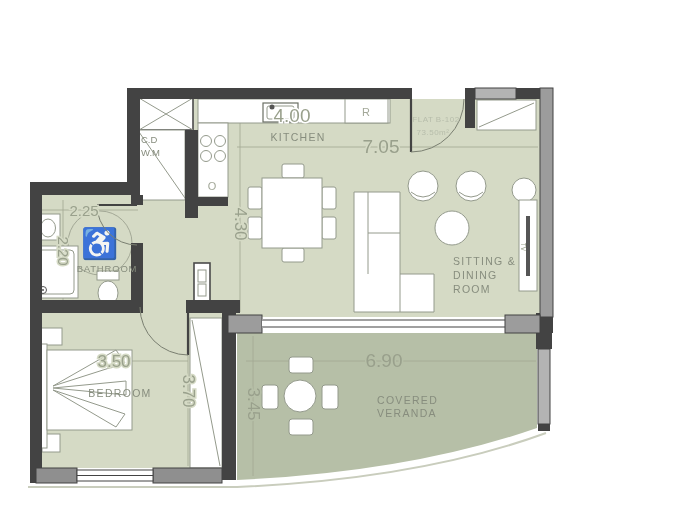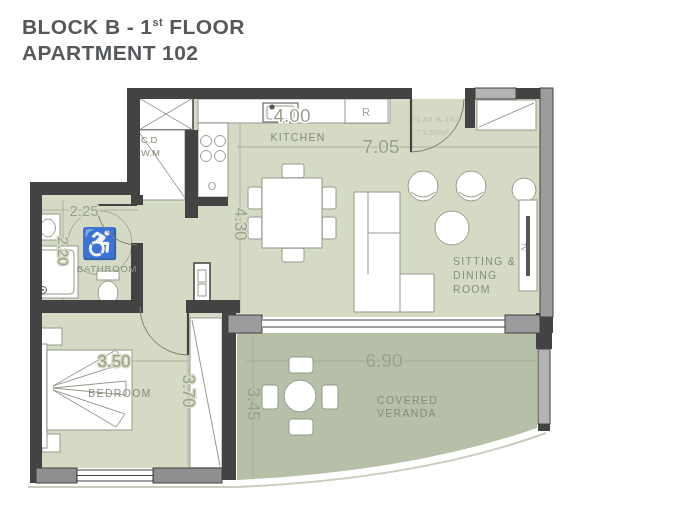--- a/index.html
+++ b/index.html
@@ -29,24 +29,20 @@
   .appl{fill:#a3a899;font-size:11px;}
   .small{fill:#878d7e;font-size:9.5px;letter-spacing:0;}
   .faint{fill:#b7bdab;font-size:8px;letter-spacing:.5px;}
   .glass{stroke:#434343;stroke-width:1.2;fill:none;}
 </style>
 </head>
 <body>
 
 <div class="page">
 
-  <div class="title">
-    <div><span>BLOCK B - 1</span><sup>st</sup><span> FLOOR</span></div>
-    <div>APARTMENT 102</div>
-  </div>
 
   <svg width="685" height="508" viewBox="0 0 685 508">
 
     <rect x="143" y="99" width="397" height="218" class="floor" fill="#d5dac5"></rect>
     <rect x="36" y="195" width="162" height="112" class="floor" fill="#d5dac5"></rect>
     <rect x="36" y="313" width="186" height="155" class="floor" fill="#d5dac5"></rect>
     <path d="M237,333 H537 V428 Q410,472 237,480 Z" class="floor" fill="#b6bfa7"></path>
 
     <path d="M28,487 L237,487 Q420,479 546,433" stroke="#c9cdbd" stroke-width="2" fill="none"></path>
 

